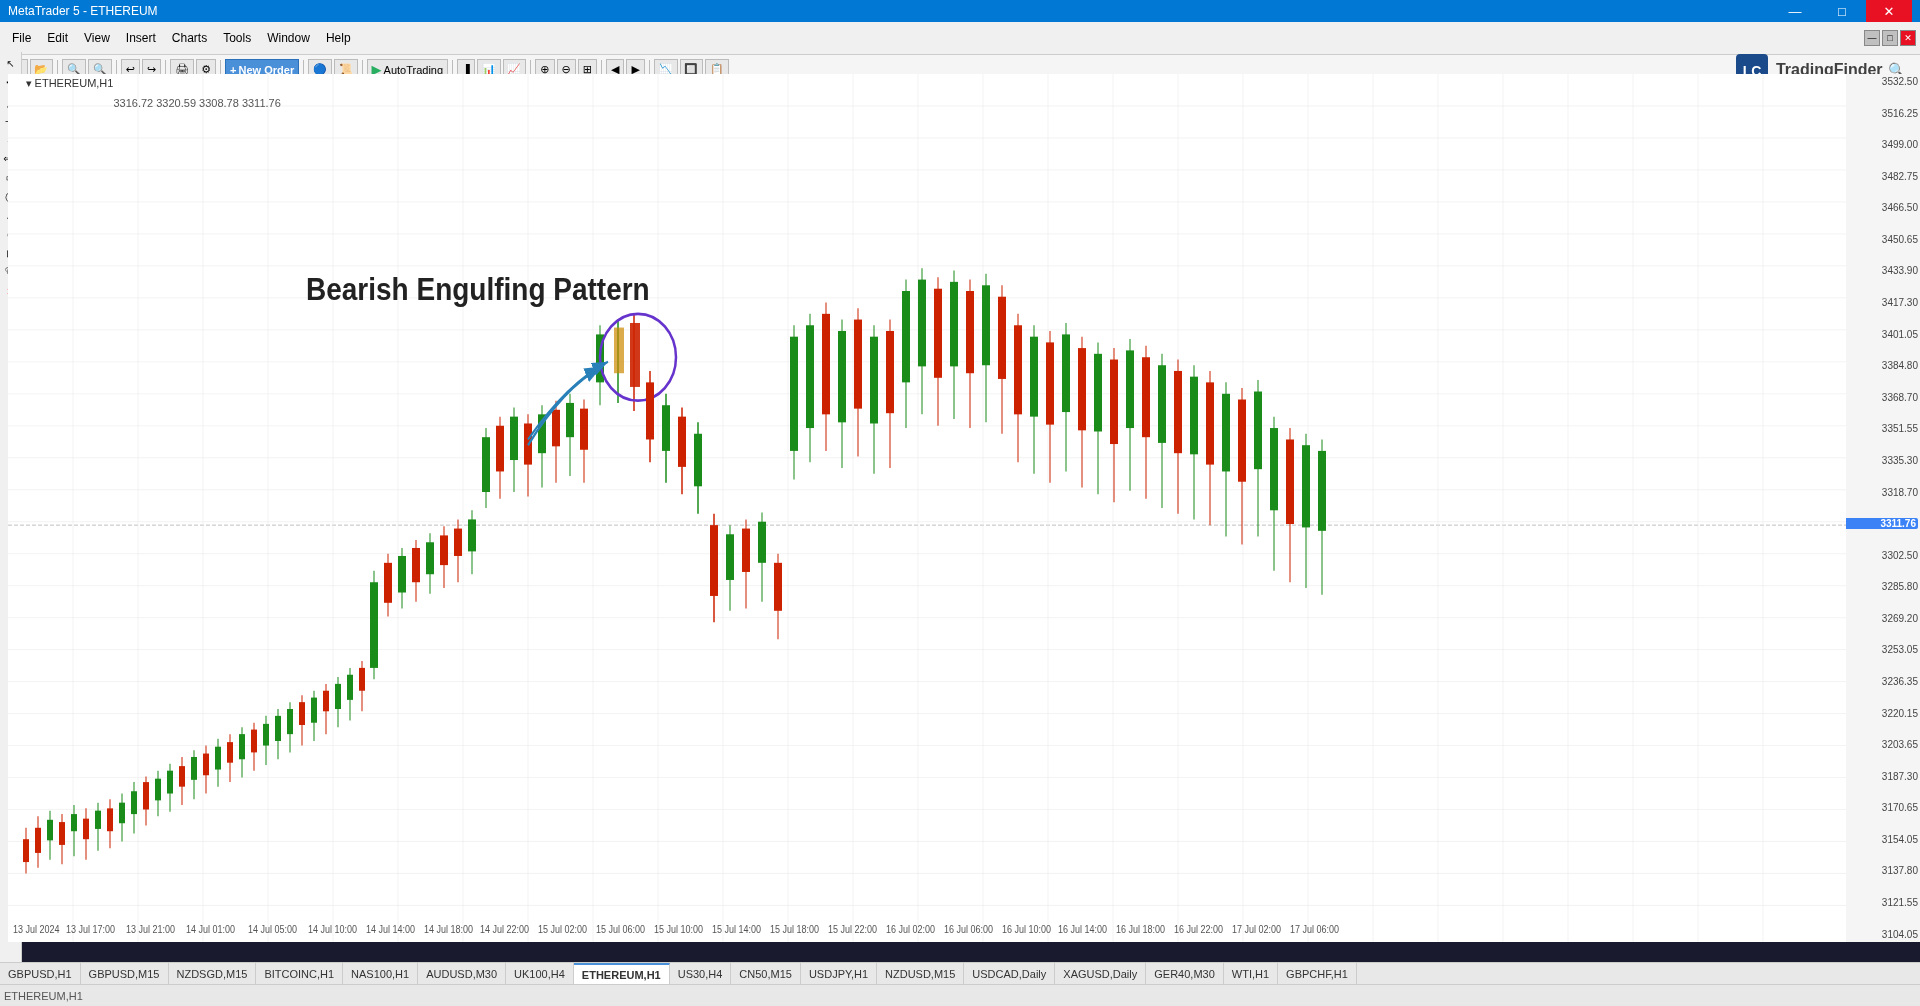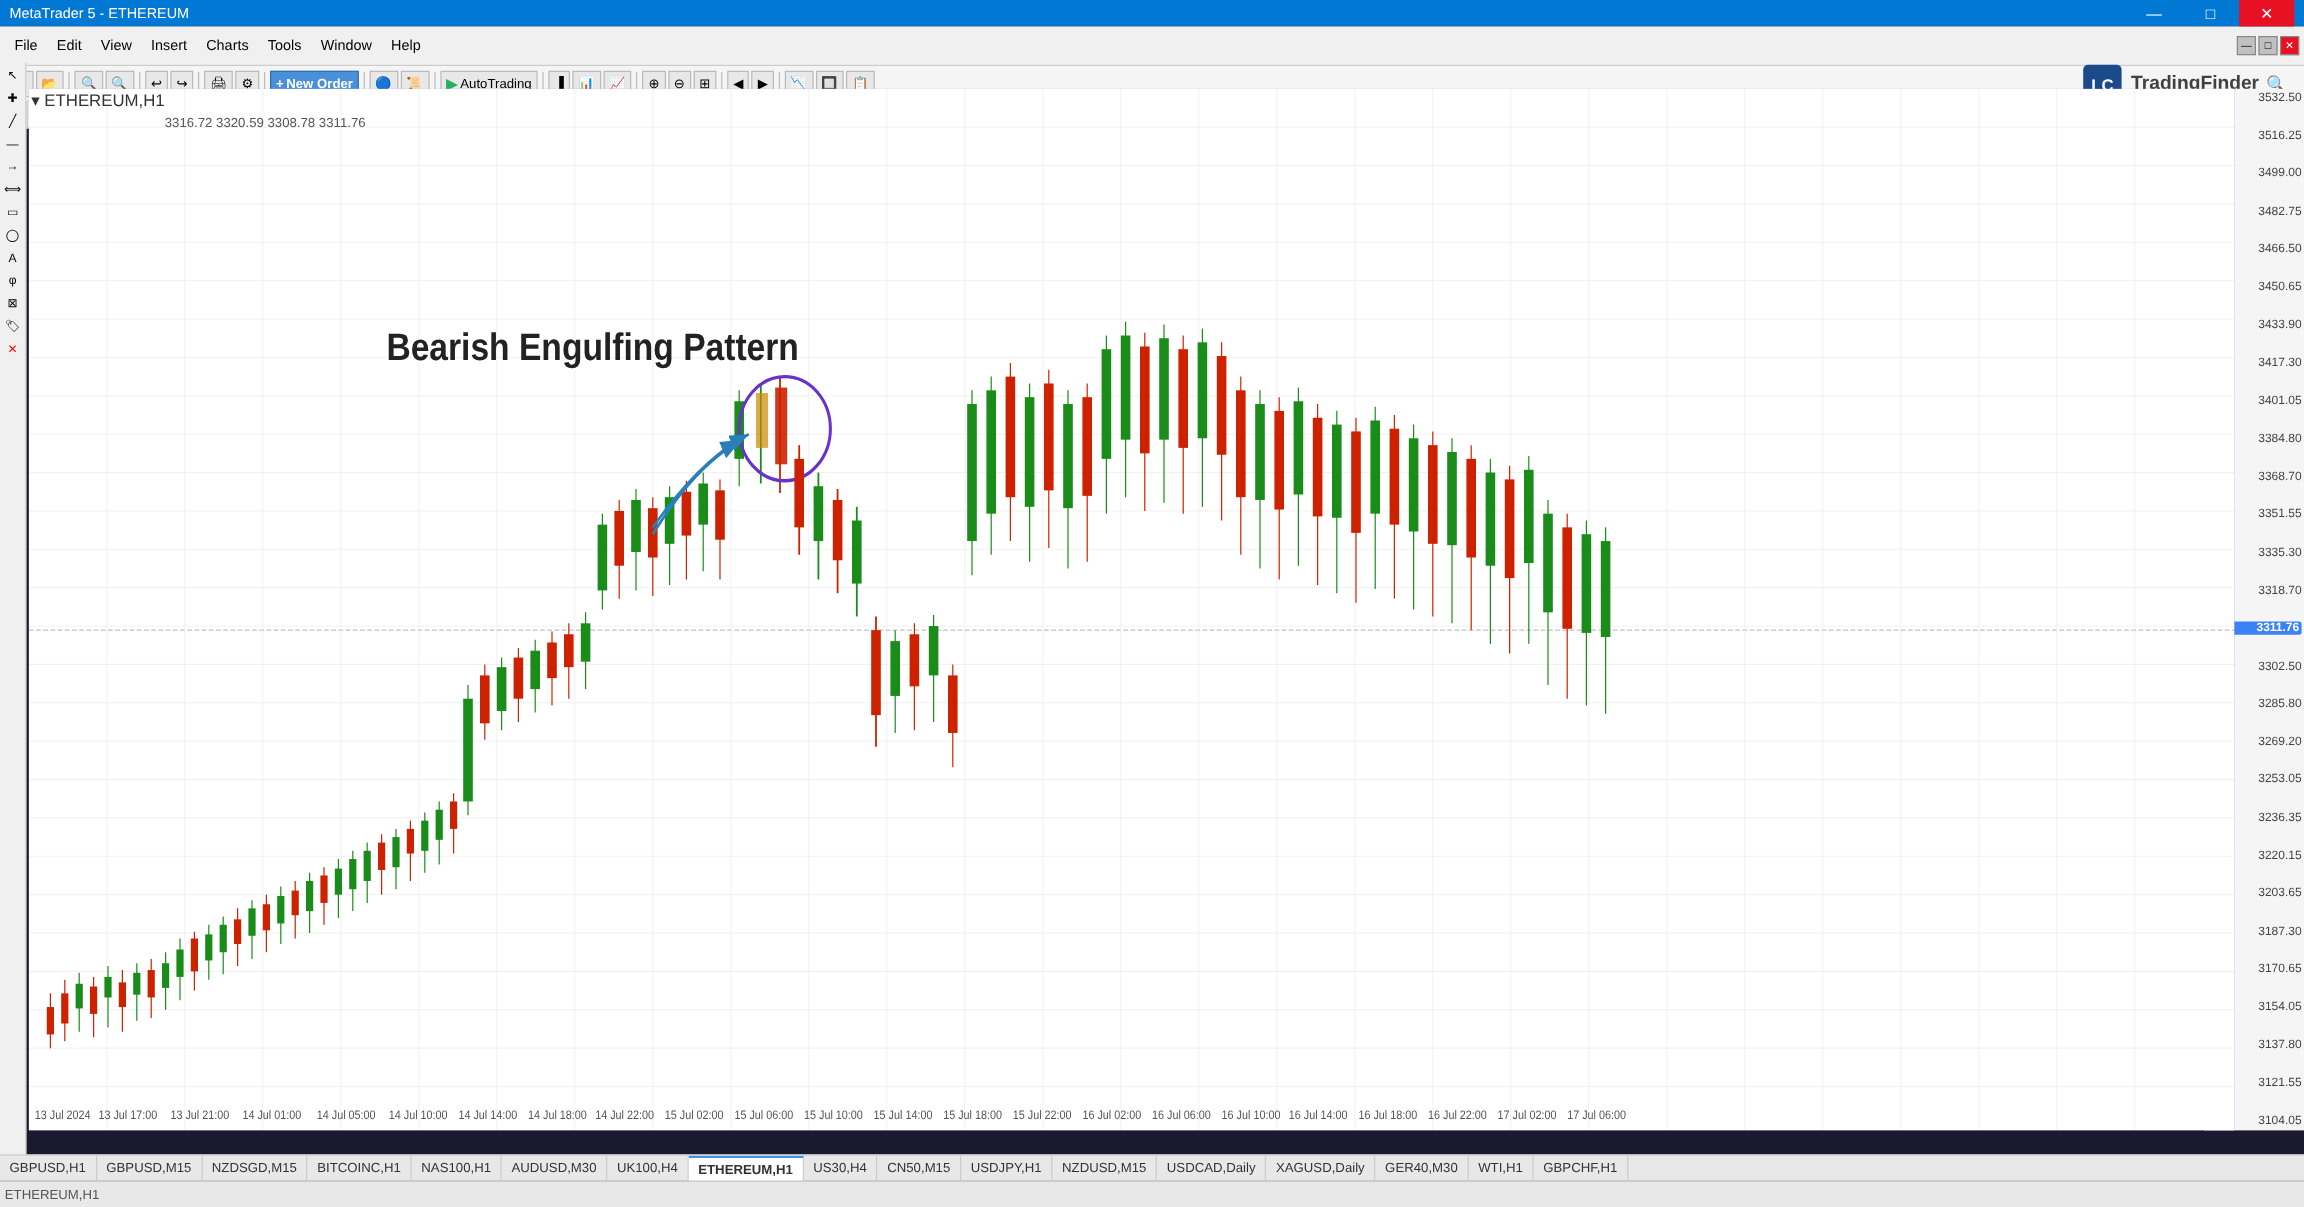--- a/index.html
+++ b/index.html
@@ -121,25 +121,25 @@
       display: flex;
       align-items: center;
       padding: 0 4px;
       gap: 2px;
       border-bottom: 1px solid #ccc;
     }
 
     
     .chart-container {
       position: absolute;
-      left: 24px;
+      left: 8px;
       top: 74px;
       width: calc(100% - 22px - 60px);
       height: calc(100% - 94px - 22px - 22px);
-      background: #c4b5fd;
+      background: #b91c1c;
       overflow: hidden;
     }
 
     
     .price-axis {
       position: absolute;
       right: 0;
       top: 74px;
       width: 83px;
       height: calc(100% - 94px - 22px - 22px);
@@ -324,21 +324,21 @@
   <button class="timeframe-btn">M15</button>
   <button class="timeframe-btn">M30</button>
   <button class="timeframe-btn active">H1</button>
   <button class="timeframe-btn">H4</button>
   <button class="timeframe-btn">D1</button>
   <button class="timeframe-btn">W1</button>
   <button class="timeframe-btn">MN</button>
 </div>
 
 <div class="chart-info">
-  <span style="font-size:14px;color:#333;">▾ ETHEREUM,H1 </span>
+  <span style="font-size:11px;color:#333;">▾ ETHEREUM,H1 </span>
   <span style="font-size:11px;color:#555;margin-top:40px;">3316.72  3320.59  3308.78  3311.76</span>
 </div>
 
 <div class="draw-toolbar">
   <button class="draw-btn" title="Cursor">↖</button>
   <button class="draw-btn" title="Crosshair">✚</button>
   <button class="draw-btn" title="Line">╱</button>
   <button class="draw-btn" title="Horizontal Line">—</button>
   <button class="draw-btn" title="Ray">→</button>
   <button class="draw-btn" title="Channel">⟺</button>

